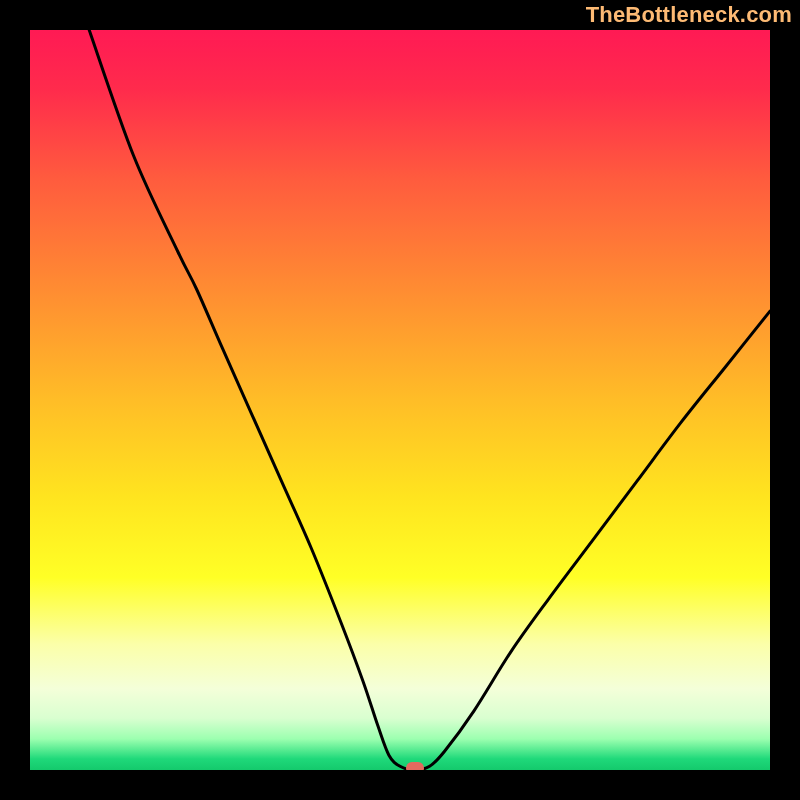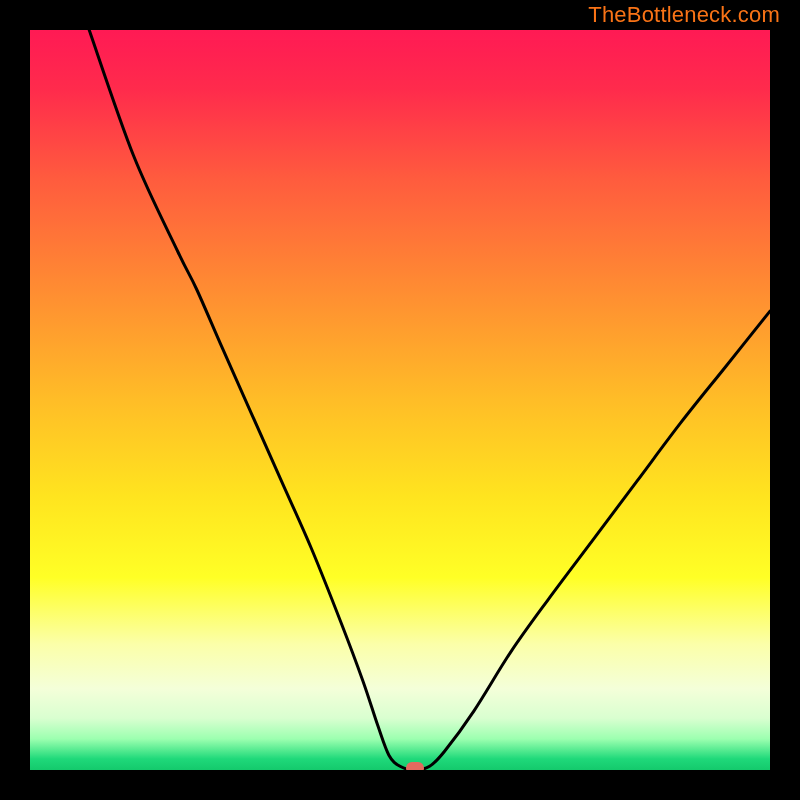--- a/index.html
+++ b/index.html
@@ -15,25 +15,25 @@
     position: absolute;
     left: 0;
     top: 0;
     width: 800px;
     height: 800px;
     background: #000;
   }
   .watermark {
     position: absolute;
     top: 2px;
-    right: 20px;
-    color: #f97316;
+    right: 8px;
+    color: #fdba74;
     font-size: 22px;
     letter-spacing: 0.2px;
-    font-weight: 400;
+    font-weight: 700;
     user-select: none;
   }
   .plot-area {
     position: absolute;
     left: 30px;
     top: 30px;
     width: 740px;
     height: 740px;
     overflow: hidden;
   }

